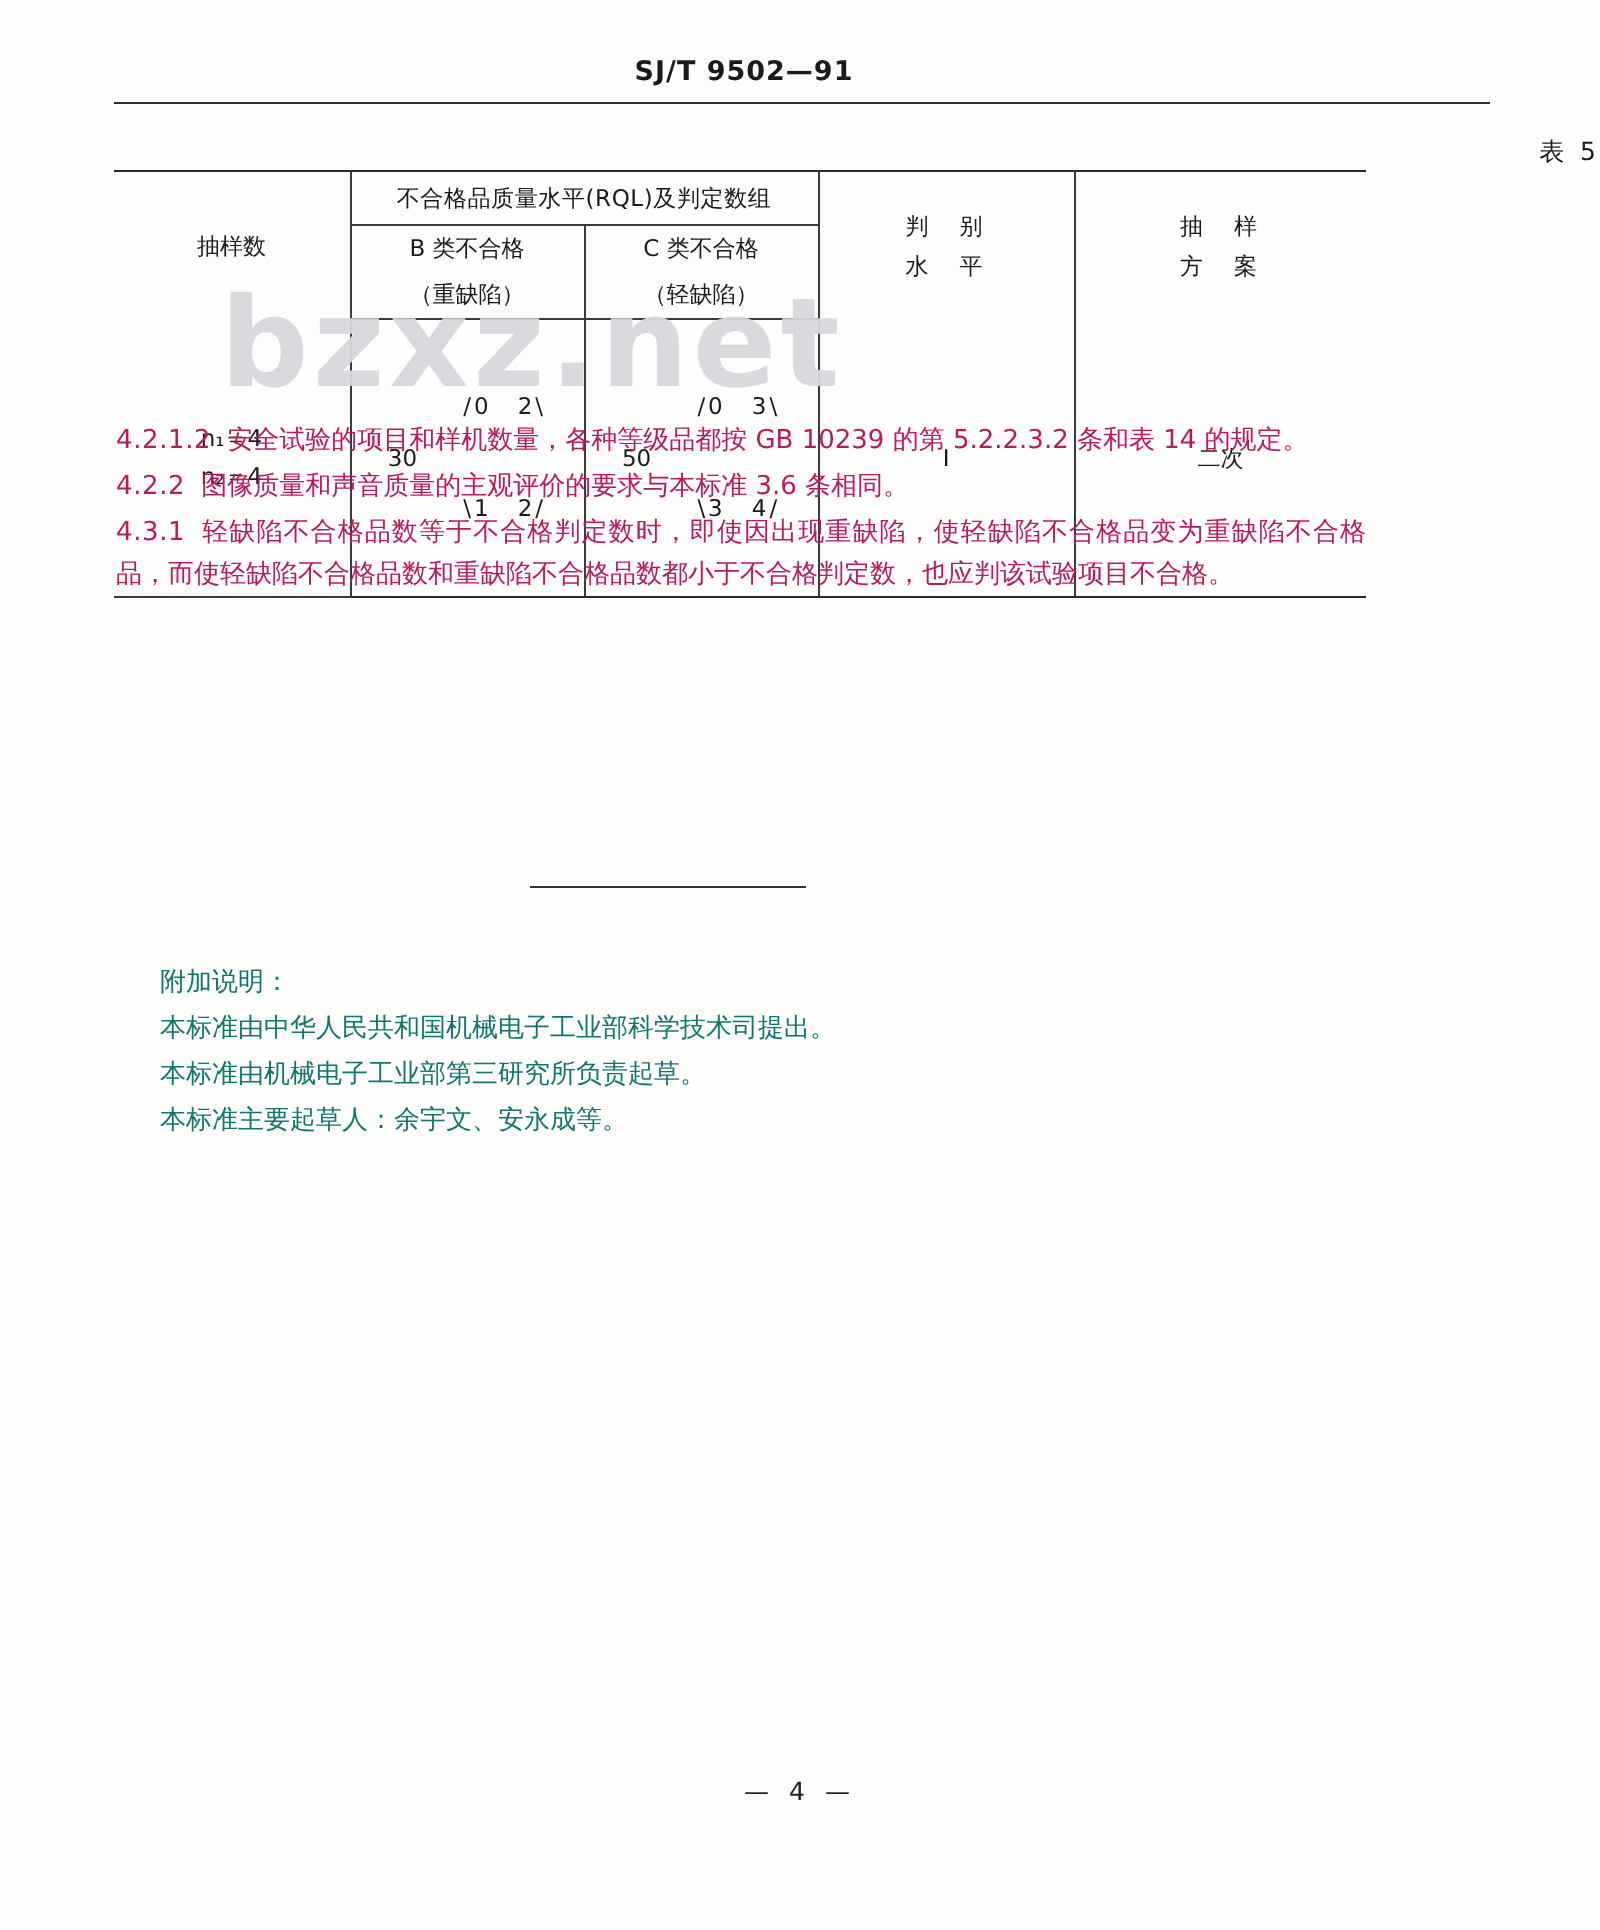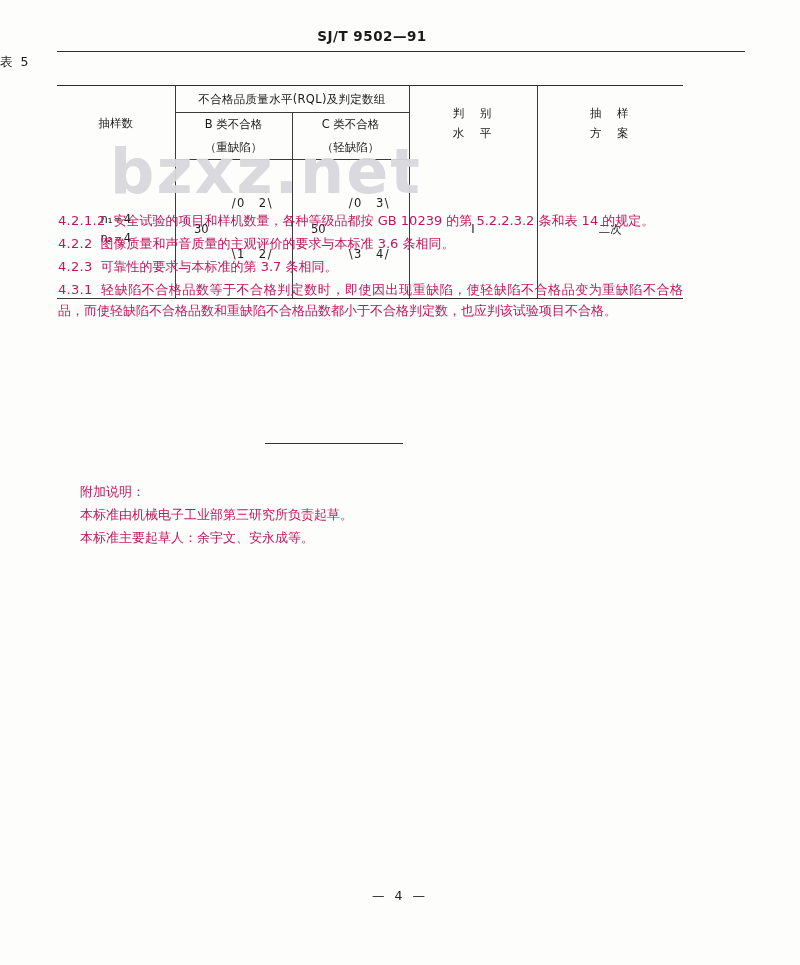--- a/index.html
+++ b/index.html
@@ -58,24 +58,24 @@
     top: 51px;
     left: 57px;
     width: 688px;
     height: 0;
     border-top: 1.6px solid #2e2e2e;
   }
 
   
   .table-caption {
     position: absolute;
-    top: 54px;
+    top: 68px;
     left: 0;
     width: 800px;
-    text-align: left;
+    text-align: right;
     font-size: 12.5px;
     letter-spacing: 2px;
   }
 
   
   .tbl-wrap {
     position: absolute;
     left: 57px;
     top: 85px;
     width: 626px;
@@ -157,21 +157,21 @@
   }
 
   
   .notes {
     position: absolute;
     left: 80px;
     top: 480px;
     width: 520px;
     font-size: 13px;
     line-height: 1.78;
-    color: #be185d;
+    color: #0f766e;
   }
   .notes p { margin: 0; }
 
   
   .footer {
     position: absolute;
     top: 888px;
     left: 0;
     width: 800px;
     text-align: center;
@@ -249,27 +249,27 @@
           <td class="bd-right bd-bot">Ⅰ</td>
           <td class="bd-bot">二次</td>
         </tr>
       </tbody>
     </table>
   </div>
 
   <div class="body">
     <p><span class="num">4.2.1.2</span><span>安全试验的项目和样机数量，各种等级品都按 GB 10239 的第 5.2.2.3.2 条和表 14 的规定。</span></p>
     <p><span class="num">4.2.2</span><span>图像质量和声音质量的主观评价的要求与本标准 3.6 条相同。</span></p>
-    <p><span class="num">4.2.3</span><span>可靠性的要求与本标准的第 3.7 条相同。</span></p>
     <p><span class="num">4.3.1</span><span>轻缺陷不合格品数等于不合格判定数时，即使因出现重缺陷，使轻缺陷不合格品变为重缺陷不合格品，而使轻缺陷不合格品数和重缺陷不合格品数都小于不合格判定数，也应判该试验项目不合格。</span></p>
   </div>
 
   <div class="sep-rule"></div>
 
   <div class="notes">
     <p>附加说明：</p>
+    <p>本标准由中华人民共和国机械电子工业部科学技术司提出。</p>
     <p>本标准由机械电子工业部第三研究所负责起草。</p>
     <p>本标准主要起草人：余宇文、安永成等。</p>
   </div>
 
   <div class="footer">— 4 —</div>
 
 </div>
 
 </body></html>

